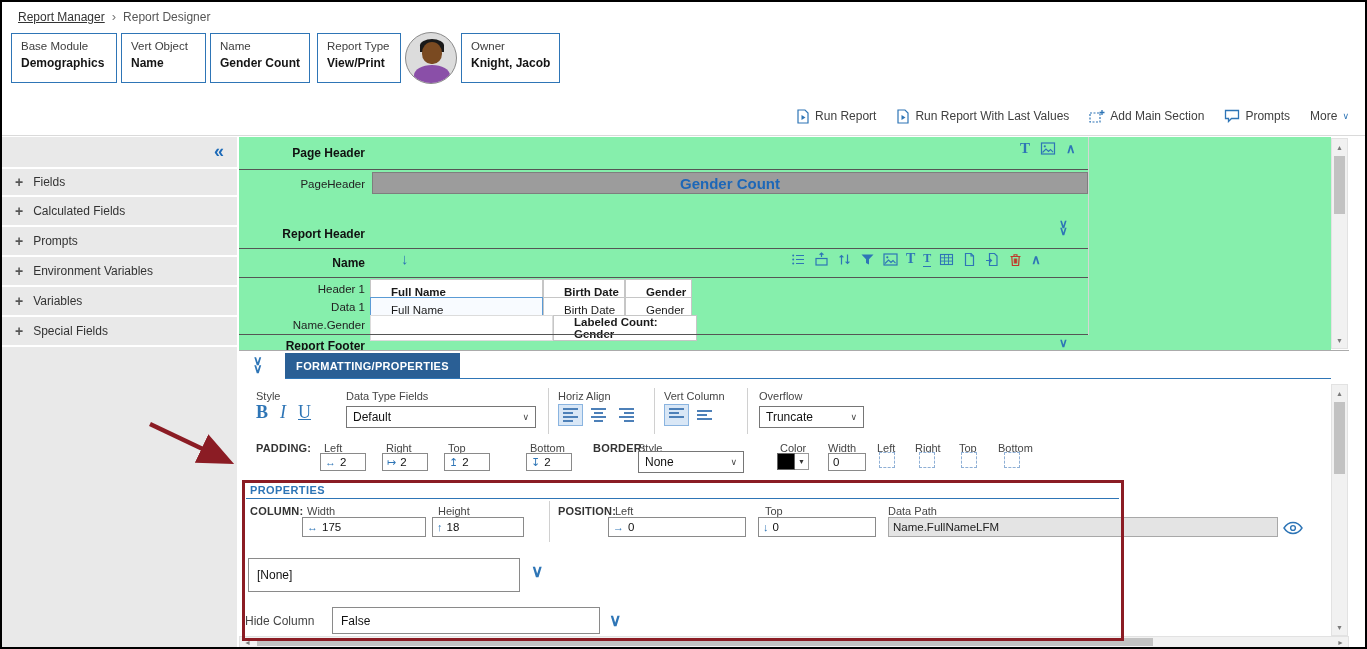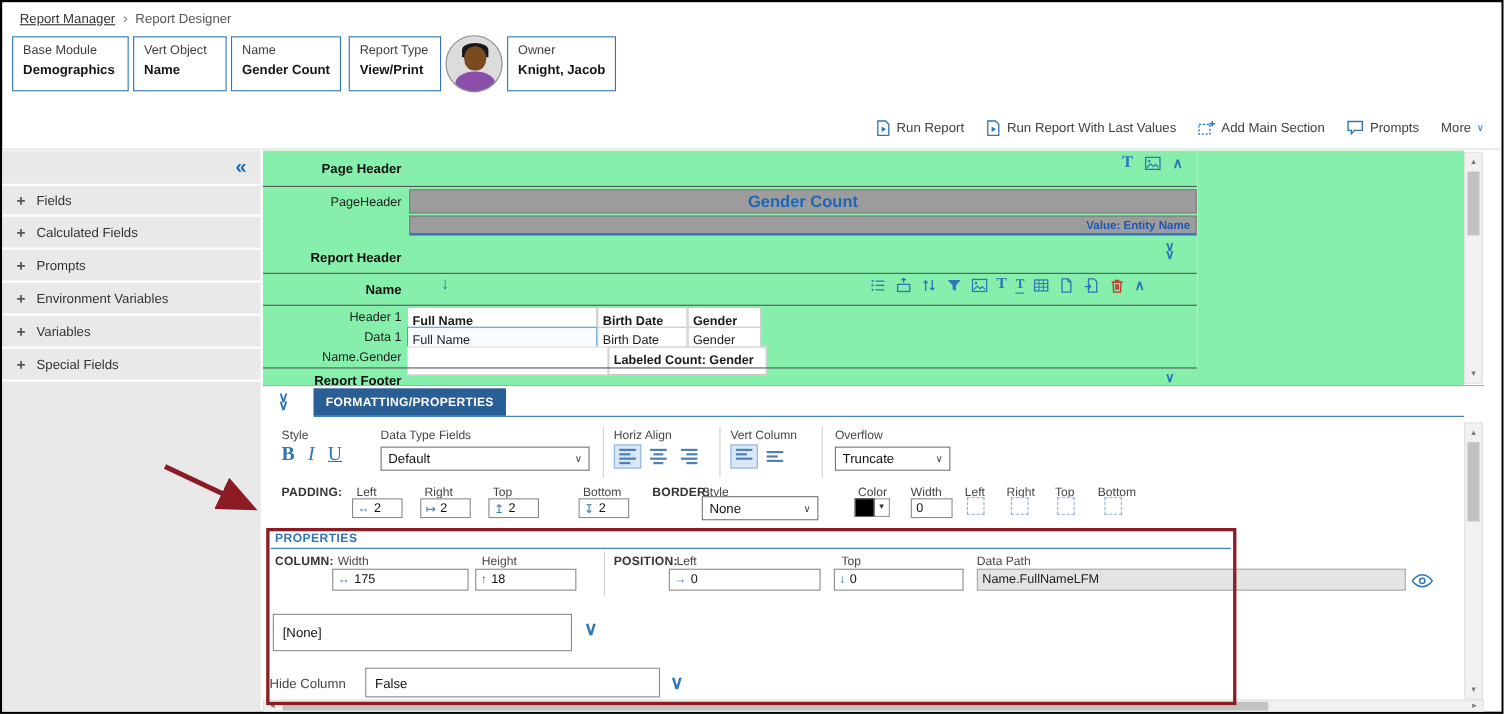--- a/index.html
+++ b/index.html
@@ -24,21 +24,21 @@
   .side-item{height:30px;display:flex;align-items:center;padding-left:13px;gap:10px;border-bottom:2px solid #fff;cursor:pointer}
   .side-item:first-child{border-top:2px solid #fff}
   .plusg{color:#555;font-size:14px;font-weight:bold}
   .side-label{font-size:12px;color:#333}
   
   #canvas{position:absolute;left:237px;top:135px;width:1092px;height:213px;background:#86efac;overflow:hidden}
   .bandlab{position:absolute;width:126px;text-align:right;font-size:12px;font-weight:bold;color:#111;white-space:nowrap}
   .rowlab{position:absolute;width:126px;text-align:right;font-size:11.5px;color:#222;white-space:nowrap}
   .hline{position:absolute;height:1px;background:#555}
   .graybar{position:absolute;background:#9c9c9c;border:1px solid #7e7e7e}
-  .cell{position:absolute;height:26px;border:1px solid #c6c6c6;font-size:11.5px;color:#1a1a1a;display:flex;align-items:center;padding-left:4px;background:#fff}
+  .cell{position:absolute;height:26px;border:1px solid #c6c6c6;font-size:11.5px;color:#1a1a1a;display:flex;align-items:center;padding-left:20px;background:#fff}
   .cell.bold{font-weight:bold}
   .cell.sel{border:1px solid #5b9bd5;background:#f8fbff}
   .dblchev{position:absolute;display:flex;flex-direction:column;color:#2e75b6;font-size:12px;line-height:7px;font-weight:bold;cursor:pointer}
   .ticon{font-family:"Liberation Serif",serif;font-weight:bold;color:#2e75b6;cursor:pointer}
   
   .vscroll,.hscroll{position:absolute;background:#f1f1f1;border:1px solid #e2e2e2}
   .sbbtn{position:absolute;display:flex;align-items:center;justify-content:center;font-size:7px;color:#7a7a7a;cursor:pointer}
   .sbthumb{position:absolute;background:#c2c2c2;cursor:pointer}
   
   .flabel{position:absolute;font-size:11px;color:#454545;white-space:nowrap}
@@ -179,21 +179,20 @@
           <rect x="1" y="1" width="13" height="11" fill="none" stroke="#2e75b6" stroke-width="1.2"></rect>
           <circle cx="4.3" cy="4.3" r="1.1" fill="#2e75b6"></circle>
           <path d="M2 10.5l3.5-3.5 2.5 2.5 2-2 2.5 2.7" fill="none" stroke="#2e75b6" stroke-width="1.1"></path>
         </svg>
       <span style="font-size:13px;font-weight:bold;color:#2e75b6;cursor:pointer">∧</span>
     </div>
     <div class="hline" style="left:0;top:32px;width:849px"></div>
 
     <div class="rowlab" style="left:0;top:41px">PageHeader</div>
     <div class="graybar" style="left:133px;top:35px;width:716px;height:22px;display:flex;align-items:center;justify-content:center;font-size:15px;font-weight:bold;color:#1c67b8">Gender Count</div>
-    <div class="graybar" style="left:133px;top:59px;width:716px;height:18px;border-bottom:2px solid #2f6fbd;display:flex;align-items:center;justify-content:flex-end;padding-right:5px;font-size:10.5px;font-weight:bold;color:#1c57b8">Value: Entity Name</div>
 
     <div class="bandlab" style="left:0;top:90px">Report Header</div>
     <div class="dblchev" style="left:820px;top:84px">
       <span>∨</span>
       <span>∨</span>
     </div>
     <div class="hline" style="left:0;top:111px;width:849px"></div>
 
     <div class="bandlab" style="left:0;top:119px">Name</div>
     <span class="abs" style="left:162px;top:113px;font-size:15px;color:#2e75b6;cursor:pointer">↓</span>

